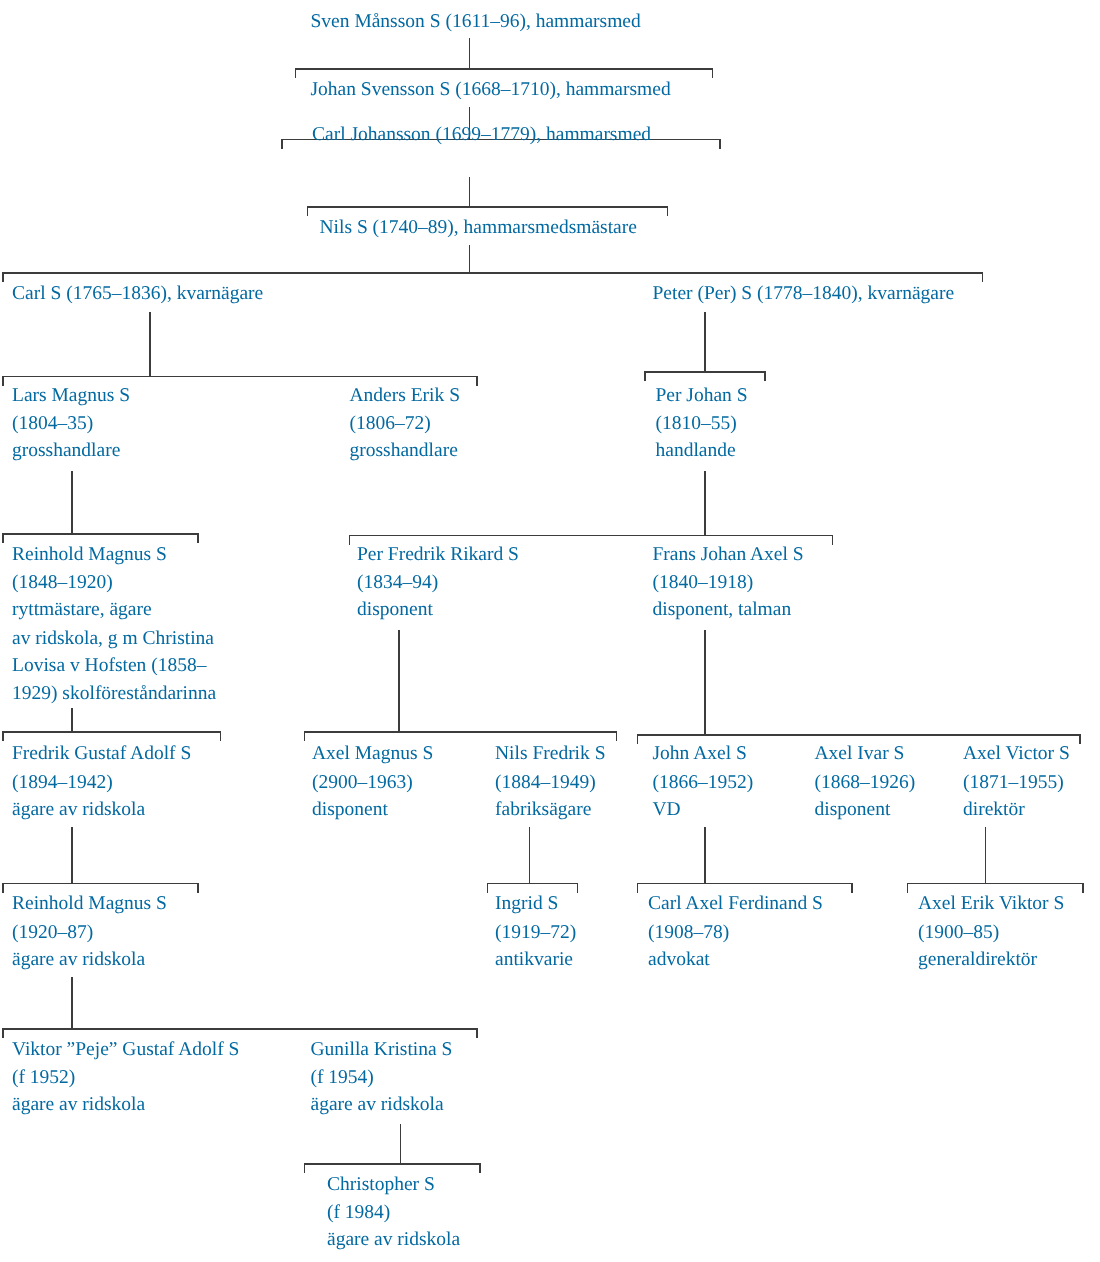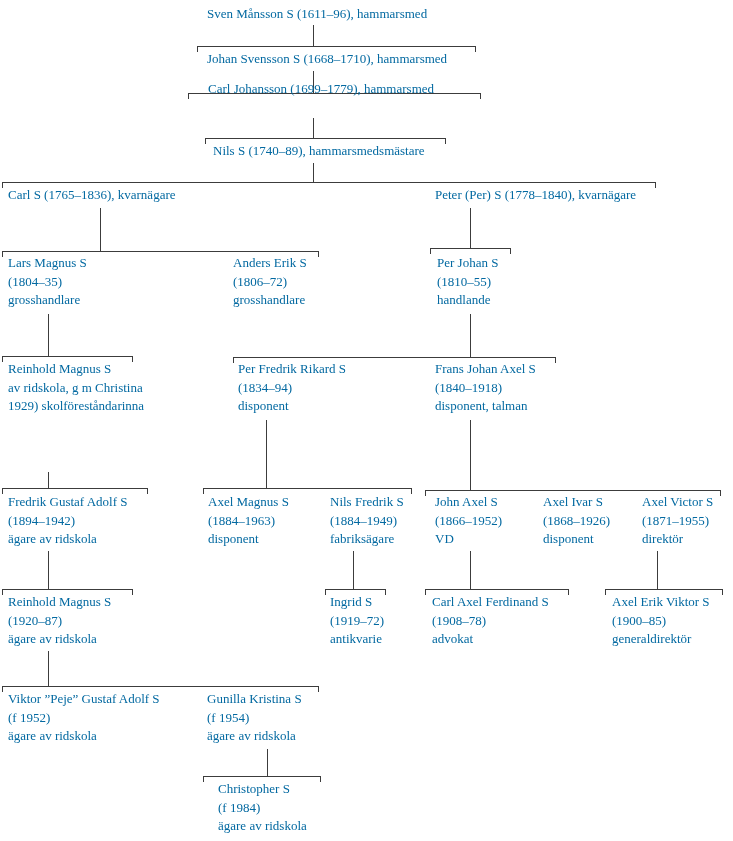--- a/index.html
+++ b/index.html
@@ -91,21 +91,24 @@
   </div>
 
   <div class="node" style="left:437px;top:254px">
     <div>Per Johan S</div>
     <div>(1810–55)</div>
     <div>handlande</div>
   </div>
 
   <div class="node" style="left:8px;top:360px">
     <div>Reinhold Magnus S</div>
+    <div>(1848–1920)</div>
+    <div>ryttmästare, ägare</div>
     <div>av ridskola, g m Christina</div>
+    <div>Lovisa v Hofsten (1858–</div>
     <div>1929) skolföreståndarinna</div>
   </div>
 
   <div class="node" style="left:238px;top:360px">
     <div>Per Fredrik Rikard S</div>
     <div>(1834–94)</div>
     <div>disponent</div>
   </div>
 
   <div class="node" style="left:435px;top:360px">
@@ -115,21 +118,21 @@
   </div>
 
   <div class="node" style="left:8px;top:493px">
     <div>Fredrik Gustaf Adolf S</div>
     <div>(1894–1942)</div>
     <div>ägare av ridskola</div>
   </div>
 
   <div class="node" style="left:208px;top:493px">
     <div>Axel Magnus S</div>
-    <div>(1884–1963)</div>
+    <div>(2900–1963)</div>
     <div>disponent</div>
   </div>
 
   <div class="node" style="left:330px;top:493px">
     <div>Nils Fredrik S</div>
     <div>(1884–1949)</div>
     <div>fabriksägare</div>
   </div>
 
   <div class="node" style="left:435px;top:493px">

